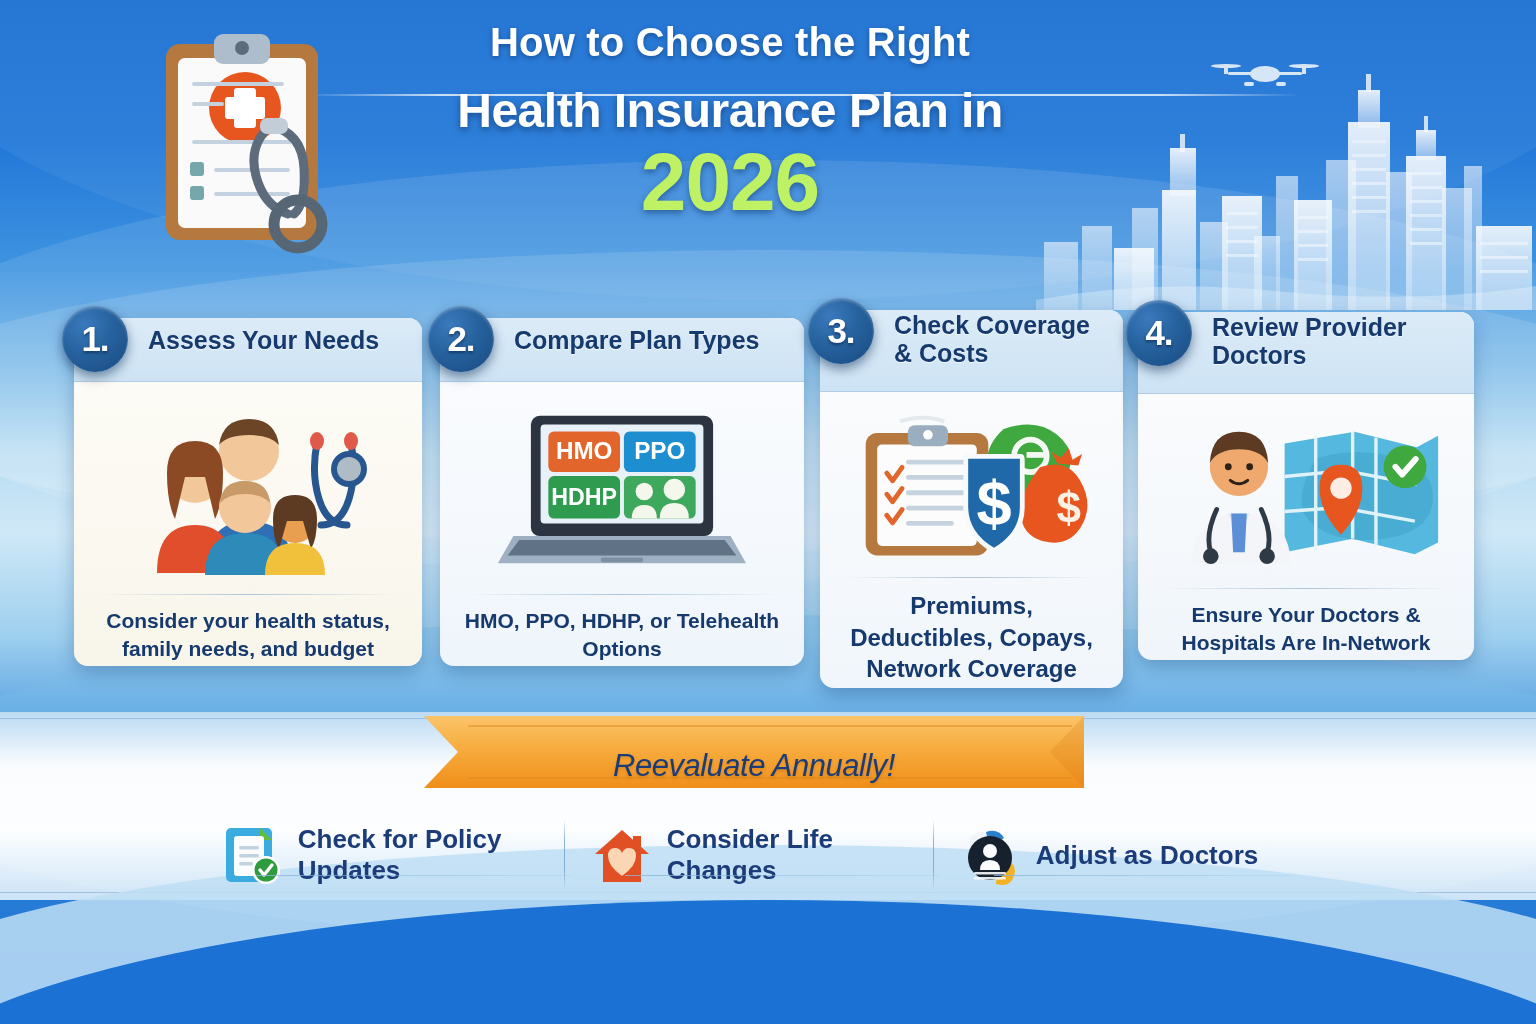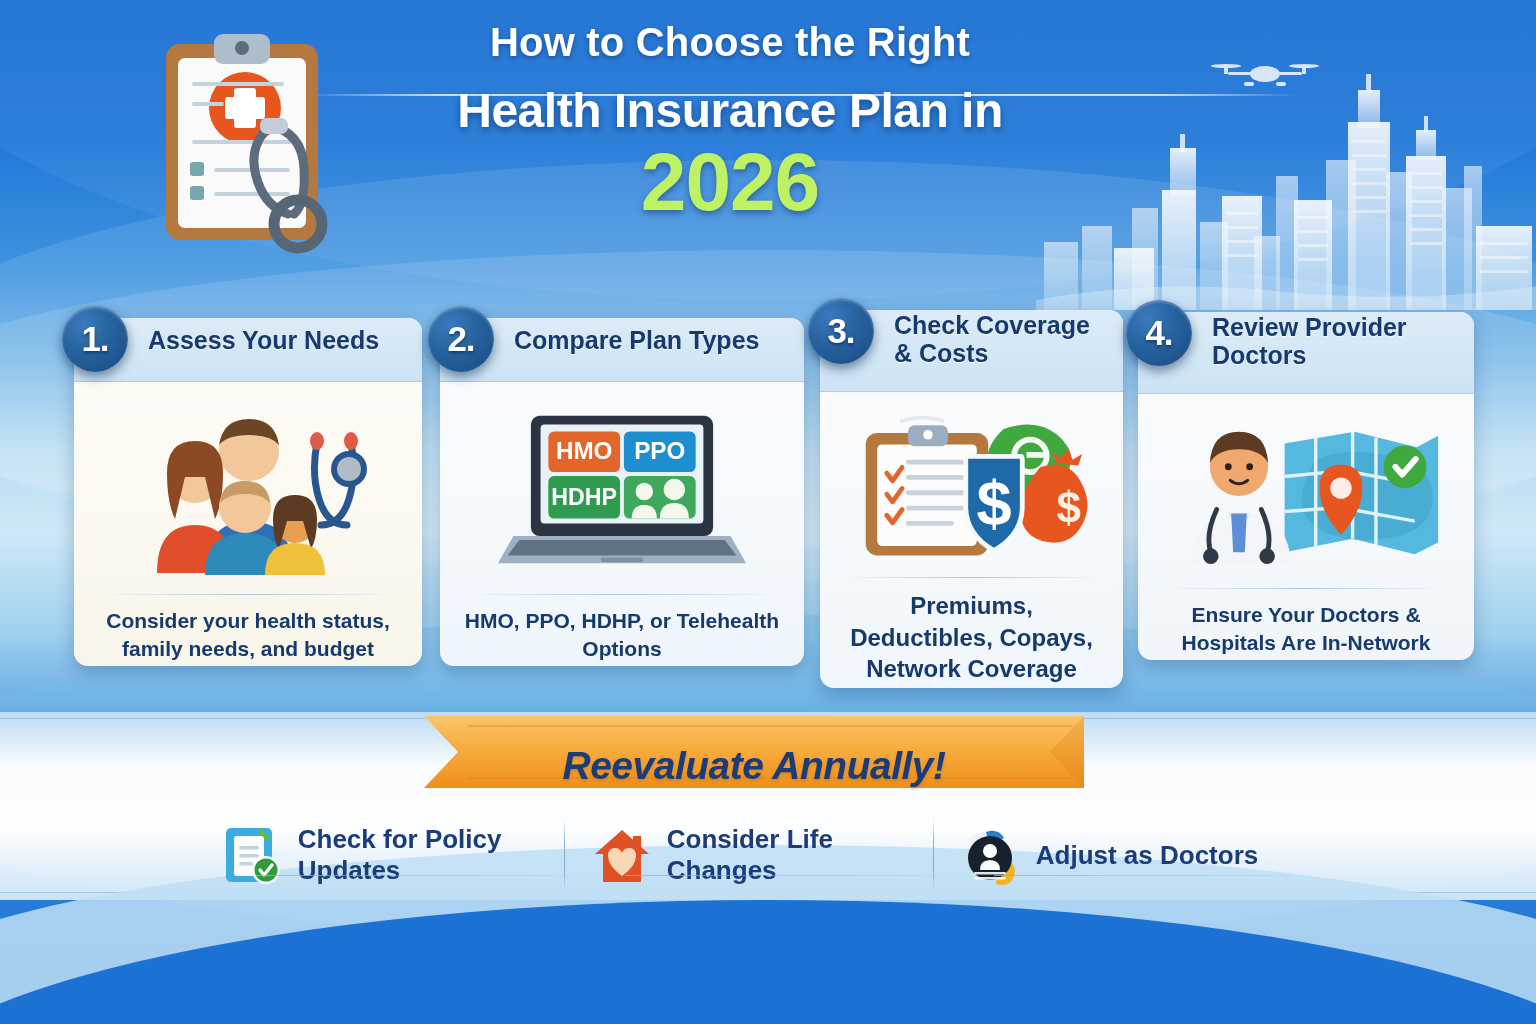--- a/index.html
+++ b/index.html
@@ -105,21 +105,21 @@
   .card-desc {
     padding:12px 16px 4px; text-align:center;
     font-size:21px; font-weight:bold; color:#173A6E; line-height:1.30;
   }
   .card3 .card-desc { font-size:24px; }
 
   
   .banner { position:absolute; left:424px; top:712px; width:660px; height:80px; }
   .banner-text {
     position:absolute; inset:0; display:flex; align-items:center; justify-content:center;
-    font-size:39px; font-weight:bold; font-style:italic; color:#1B3C78;
+    font-size:31px; font-weight:normal; font-style:italic; color:#1B3C78;
     text-shadow:0 2px 3px rgba(180,110,20,.45);
     letter-spacing:-.5px;
     margin-top:28px;
   }
 
   
   .footer { position:absolute; left:0; top:800px; width:1480px; height:110px;
             display:flex; align-items:center; justify-content:center; gap:0; }
   .f-item { display:flex; align-items:center; gap:14px; padding:0 26px; position:relative; }
   .f-label { font-size:26px; font-weight:bold; color:#1B3C78; line-height:1.18; max-width:240px; }

